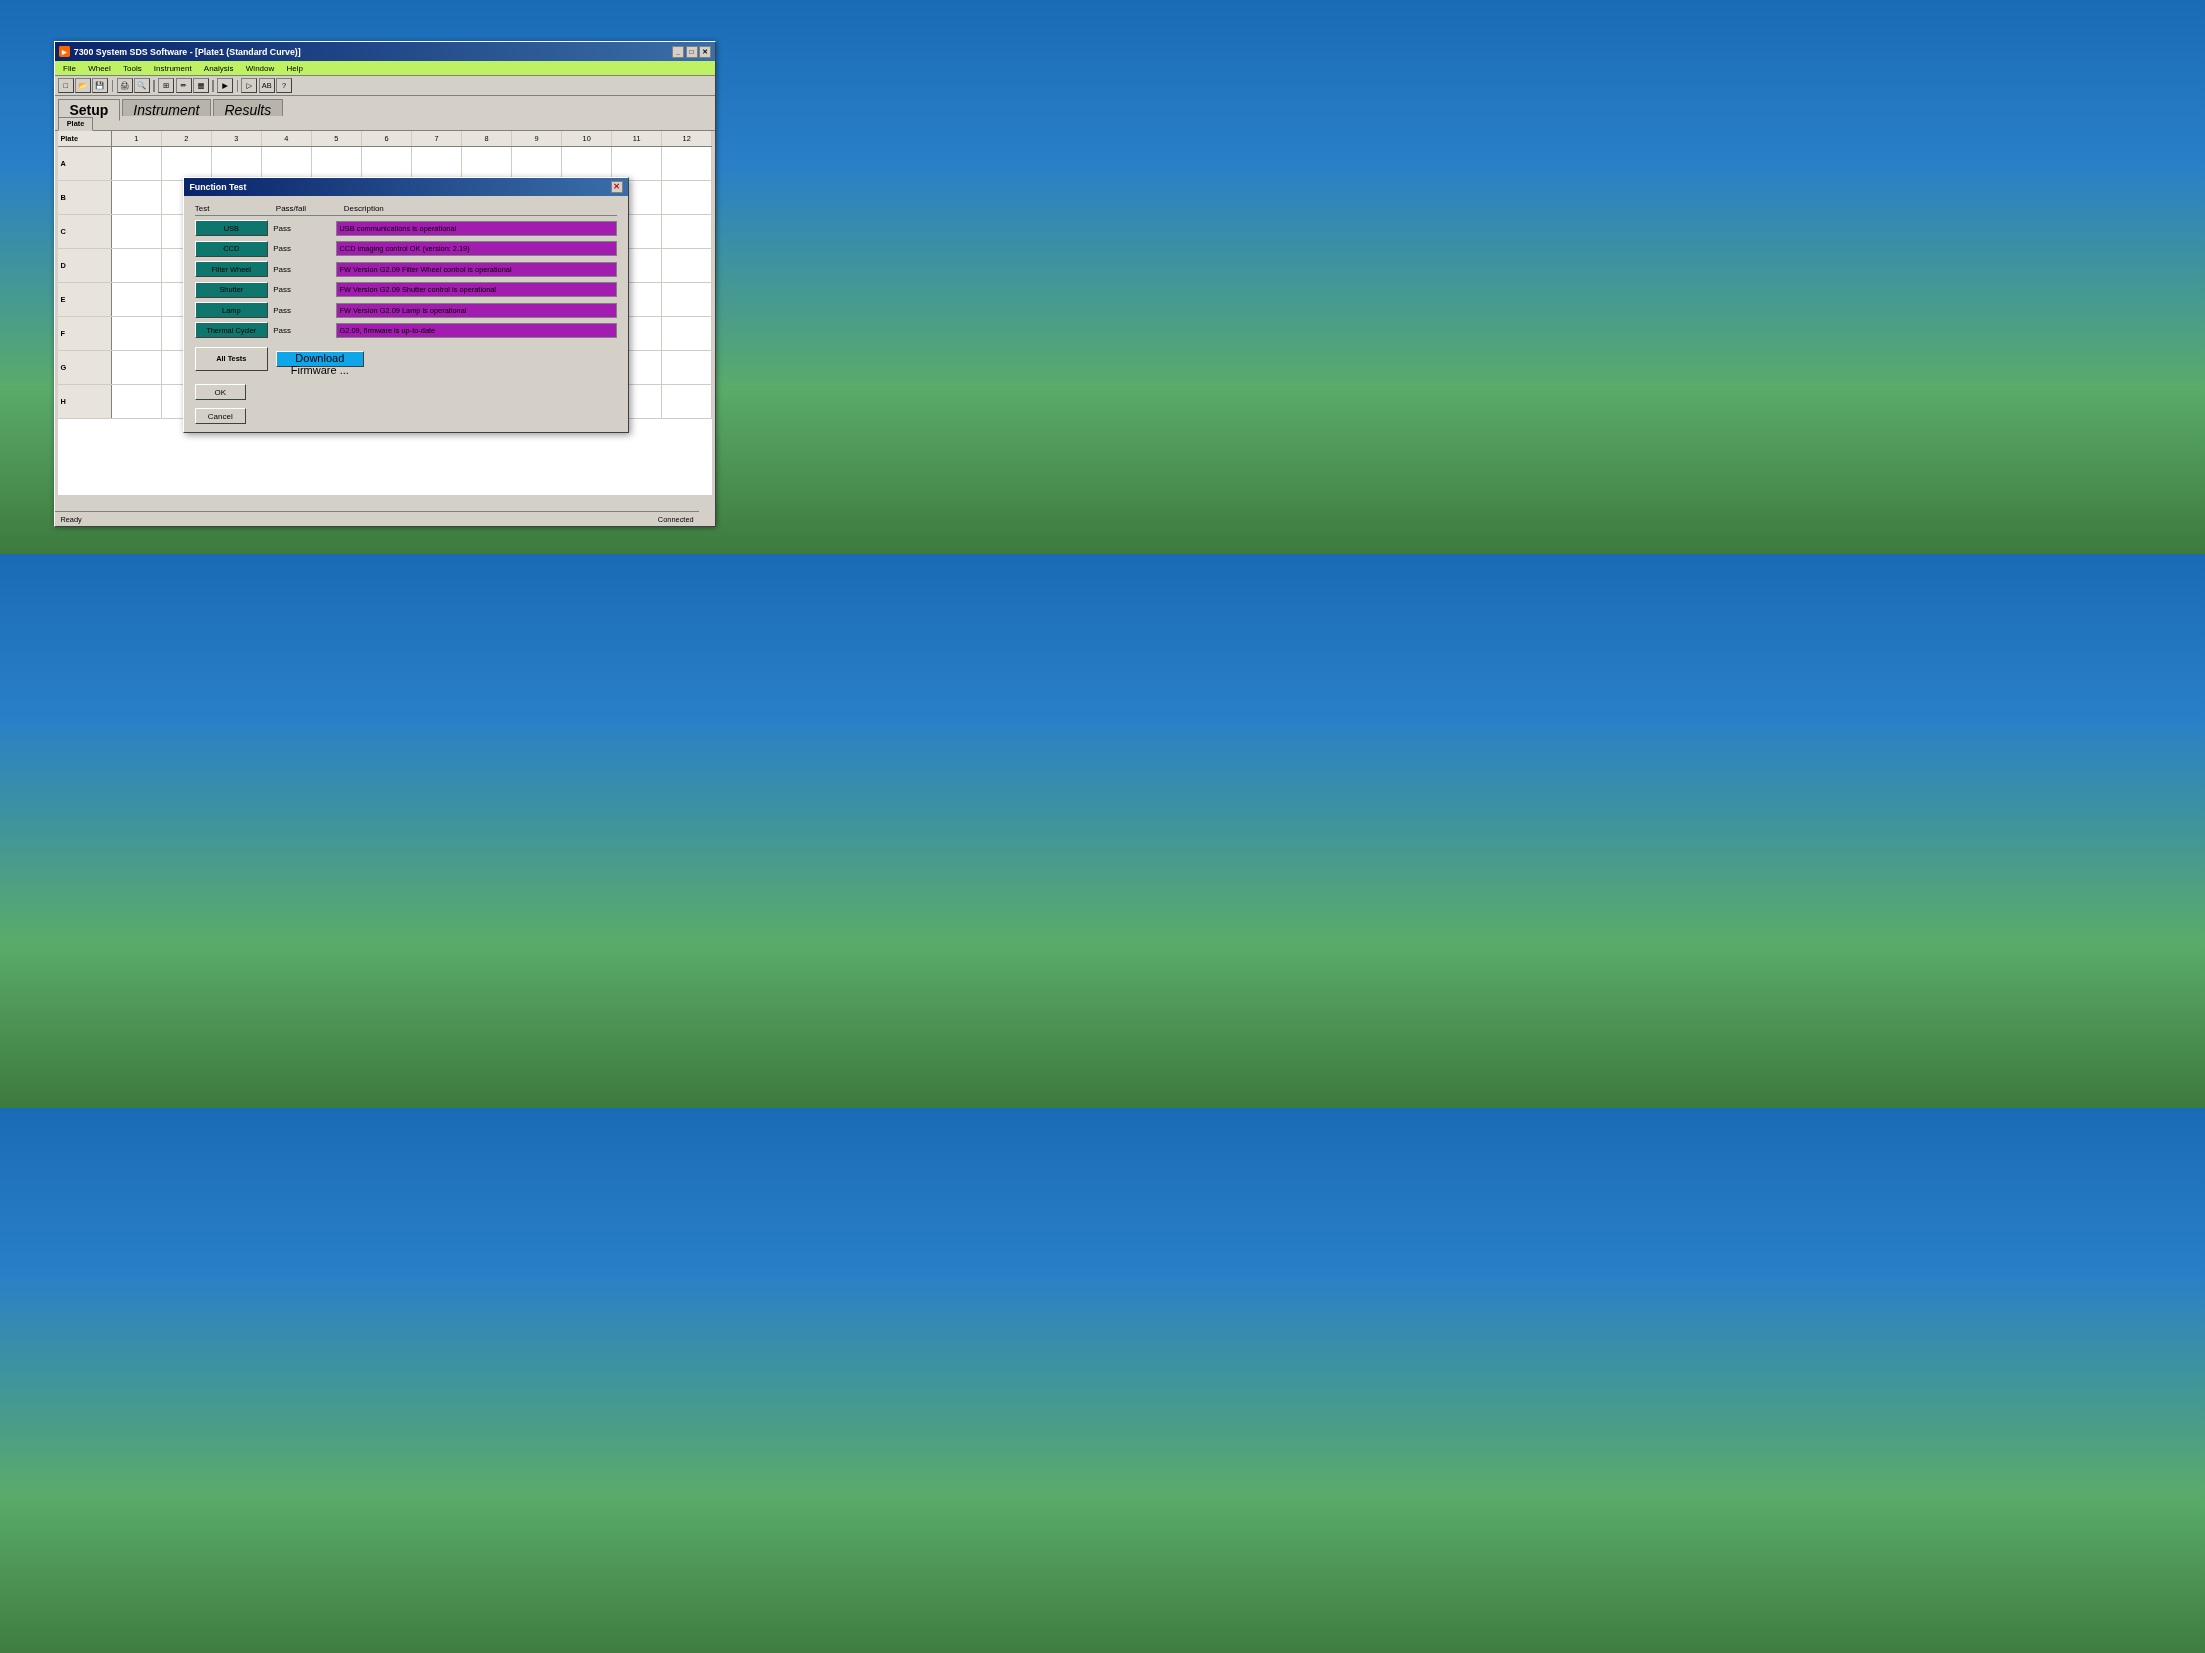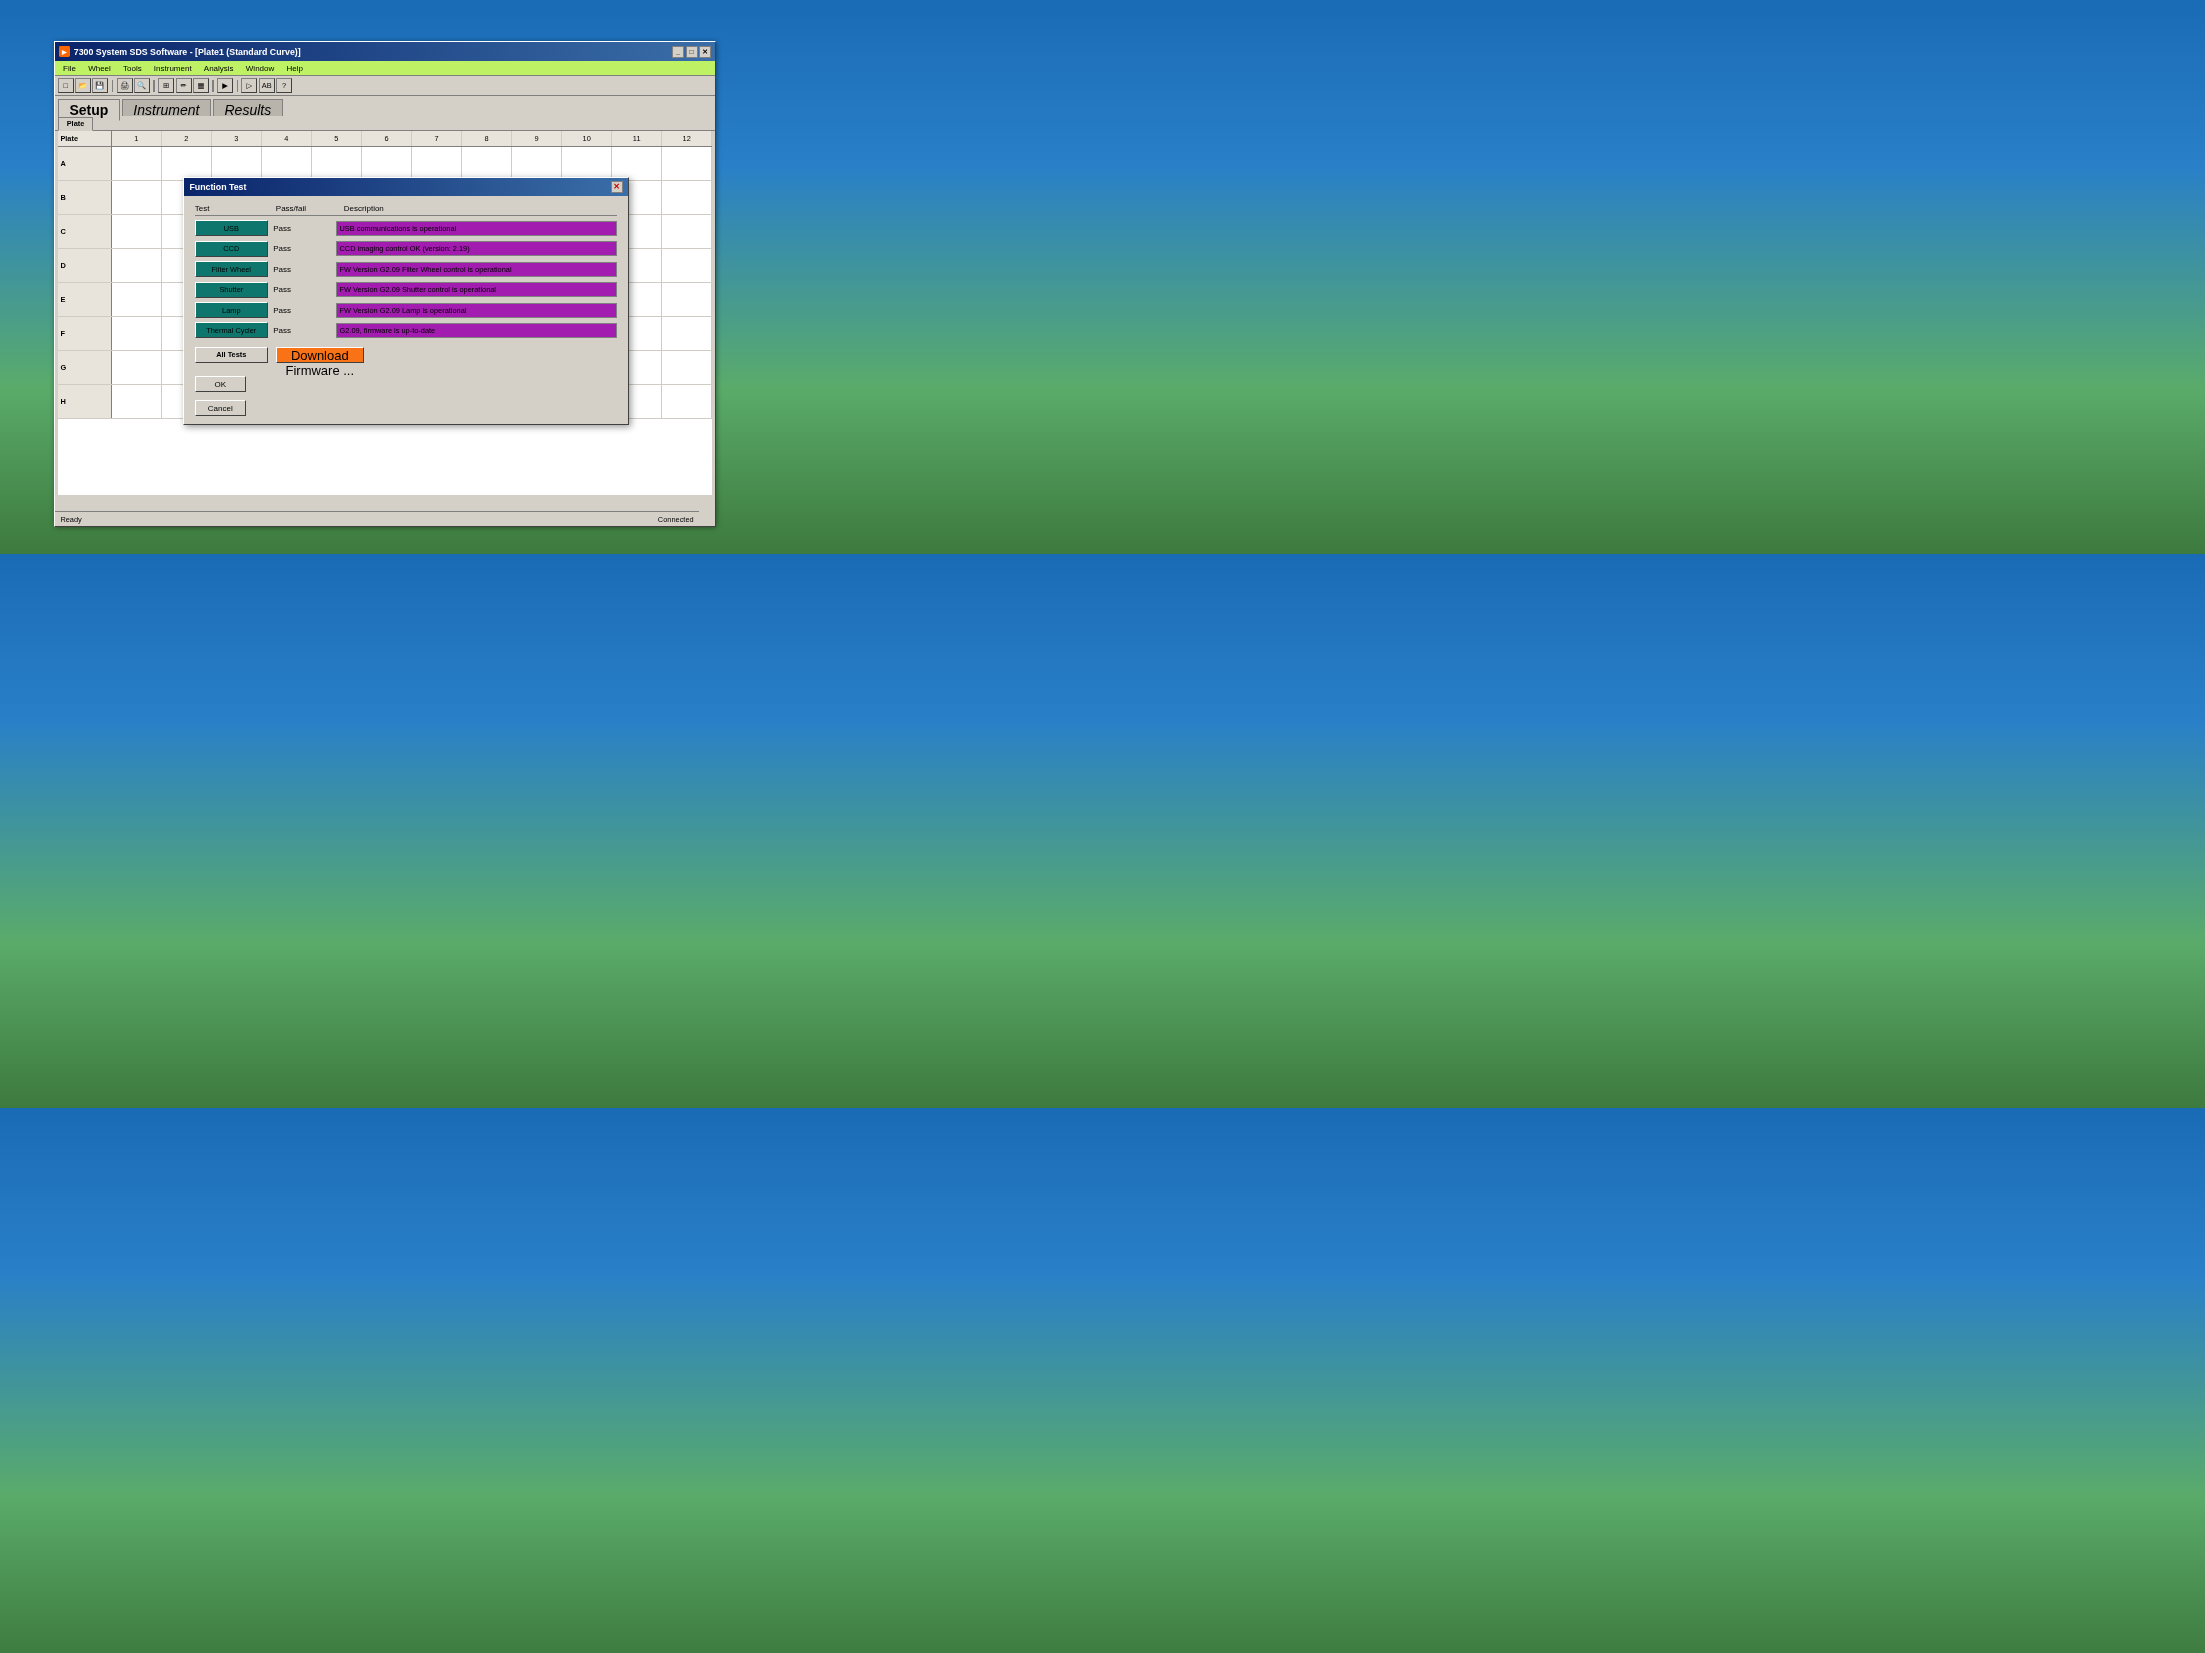--- a/index.html
+++ b/index.html
@@ -292,37 +292,37 @@
       background: #a21caf;
       border: 0.7px solid #808080;
       padding: 1.4px 2.7px;
       font-size: 7.4px;
       height: 15px;
       display: flex;
       align-items: center;
     }
     .all-tests-btn {
       width: 73px;
-      height: 16px;
+      height: 24px;
       background: #d4d0c8;
       border: 1.4px solid #ffffff;
       border-right-color: #404040;
       border-bottom-color: #404040;
       font-size: 7.4px;
       cursor: pointer;
       font-weight: bold;
     }
     .download-btn {
       width: 88px;
       height: 16px;
-      background: #f97316;
+      background: #0ea5e9;
       border: 0.7px solid #ffffff;
       border-right-color: #404040;
       border-bottom-color: #404040;
-      font-size: 13px;
+      font-size: 11px;
       cursor: pointer;
     }
 
     .dialog-footer {
       display: flex;
       justify-content: center;
       gap: 8px;
       padding: 5.4px 10.8px 8px;
       flex-direction: column;
     }

